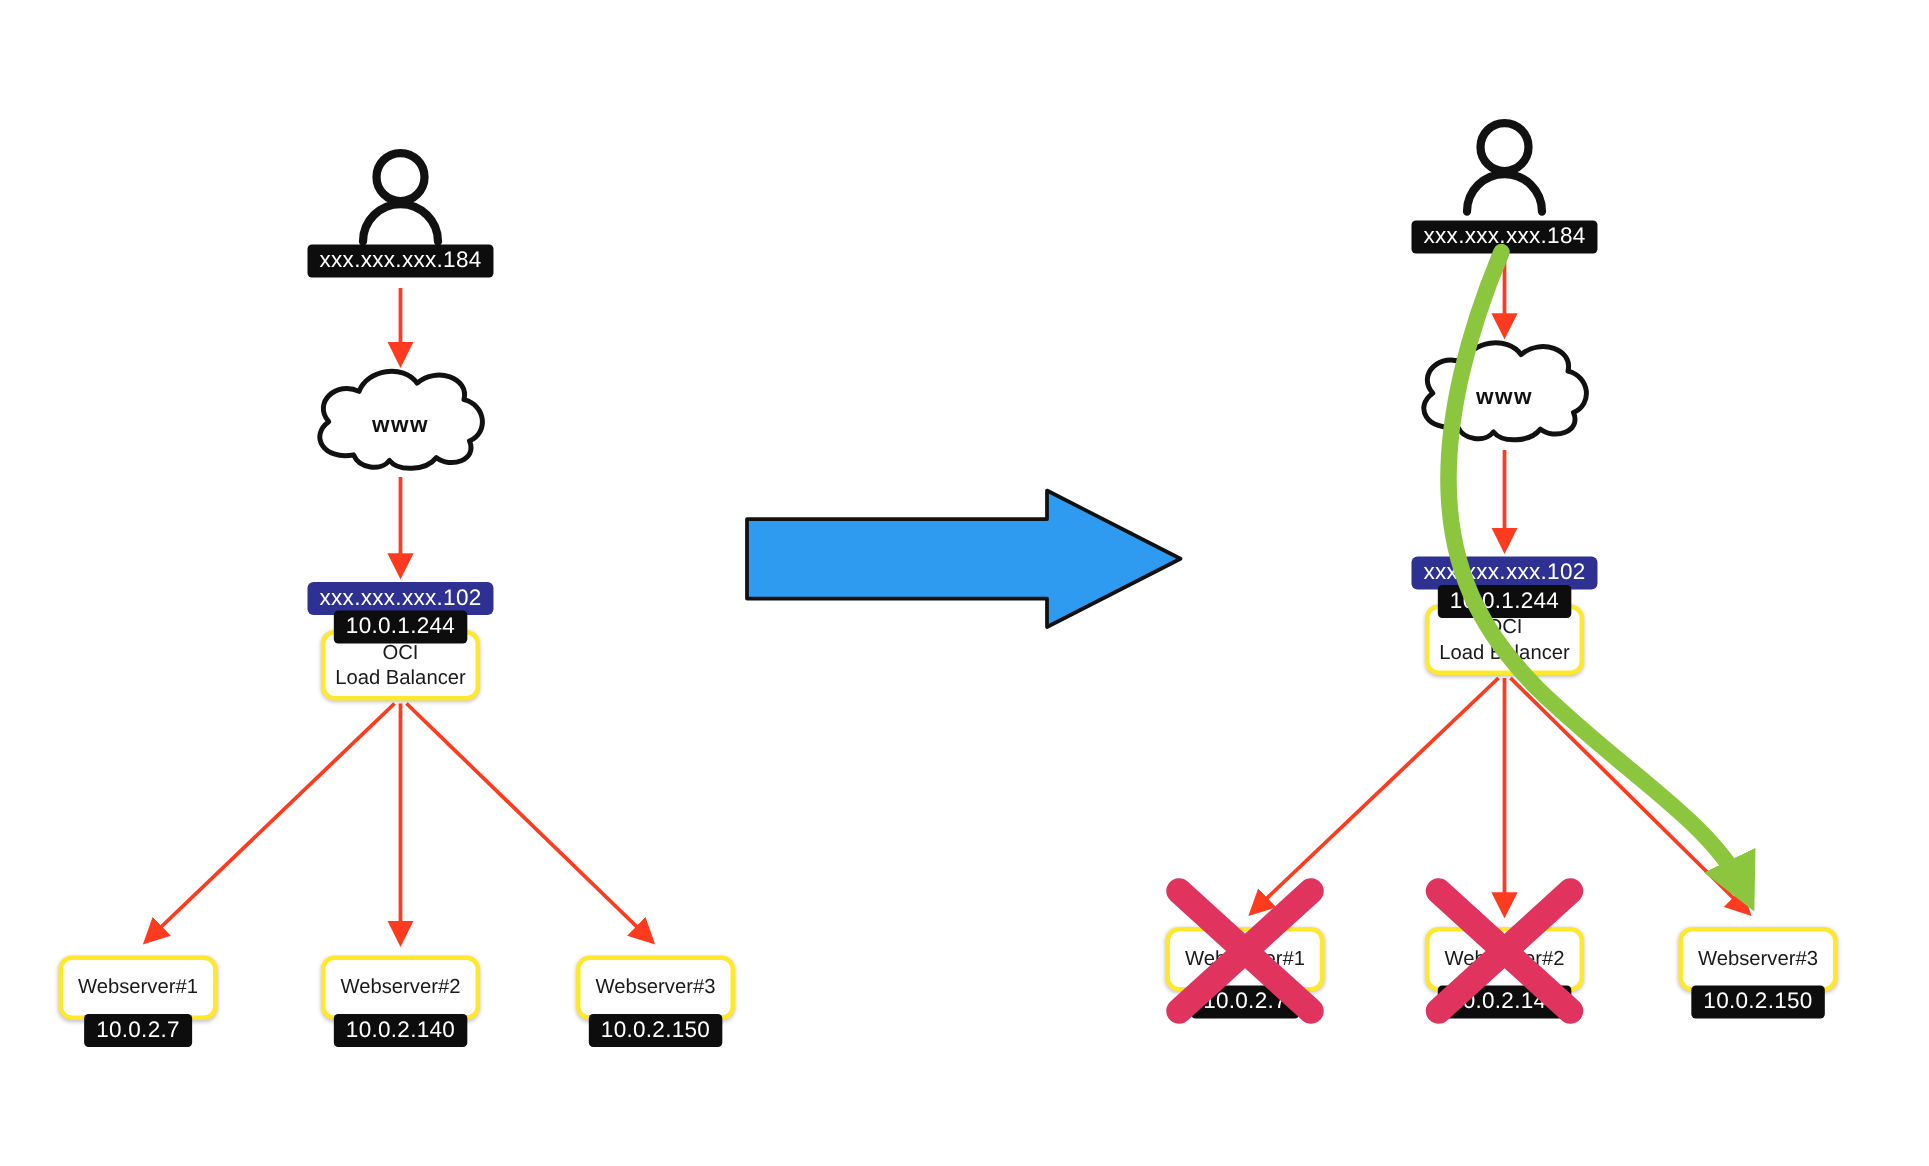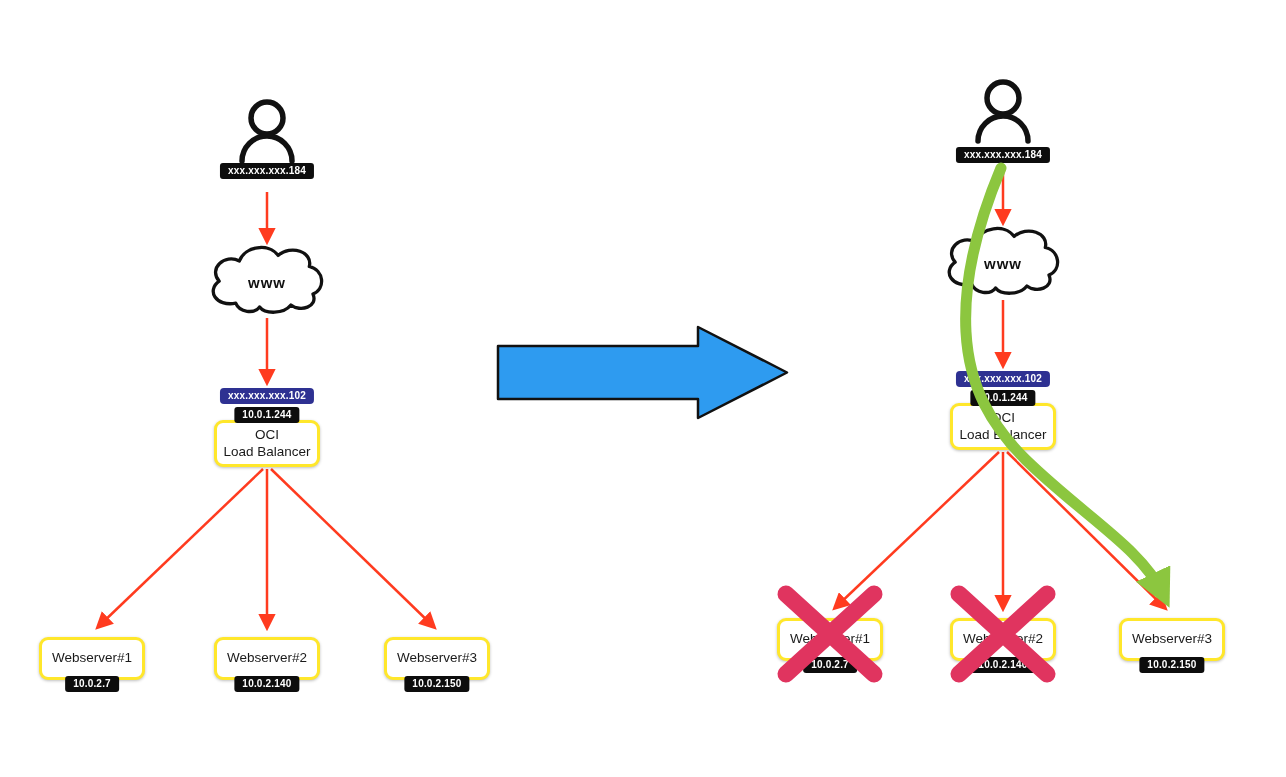--- a/index.html
+++ b/index.html
@@ -6,21 +6,21 @@
   .canvas{
     position:relative;width:1286px;height:777px;background:#ffffff;overflow:hidden;
     font-family:"Liberation Sans",sans-serif;
   }
   svg.layer{position:absolute;left:0;top:0;width:1286px;height:777px;}
   svg.base{z-index:1;}
   svg.overlay{z-index:6;pointer-events:none;}
   .badge{
     position:absolute;transform:translateX(-50%);
     background:#0d0d0d;color:#ffffff;
-    font-size:10px;font-weight:bold;letter-spacing:.2px;
+    font-size:15px;font-weight:normal;letter-spacing:.2px;
     padding:2px 8px 3px;border-radius:3px;white-space:nowrap;z-index:4;
   }
   .badge.blue{background:#2e3192;border-radius:4px;z-index:3;}
   .ybox{
     position:absolute;transform:translateX(-50%);
     background:#ffffff;border:3px solid #ffe72b;border-radius:9px;
     box-shadow:0 1px 3px rgba(0,0,0,.25);
     display:flex;flex-direction:column;align-items:center;justify-content:center;
     font-size:13.5px;color:#1a1a1a;text-align:center;z-index:2;line-height:1.25;
   }

